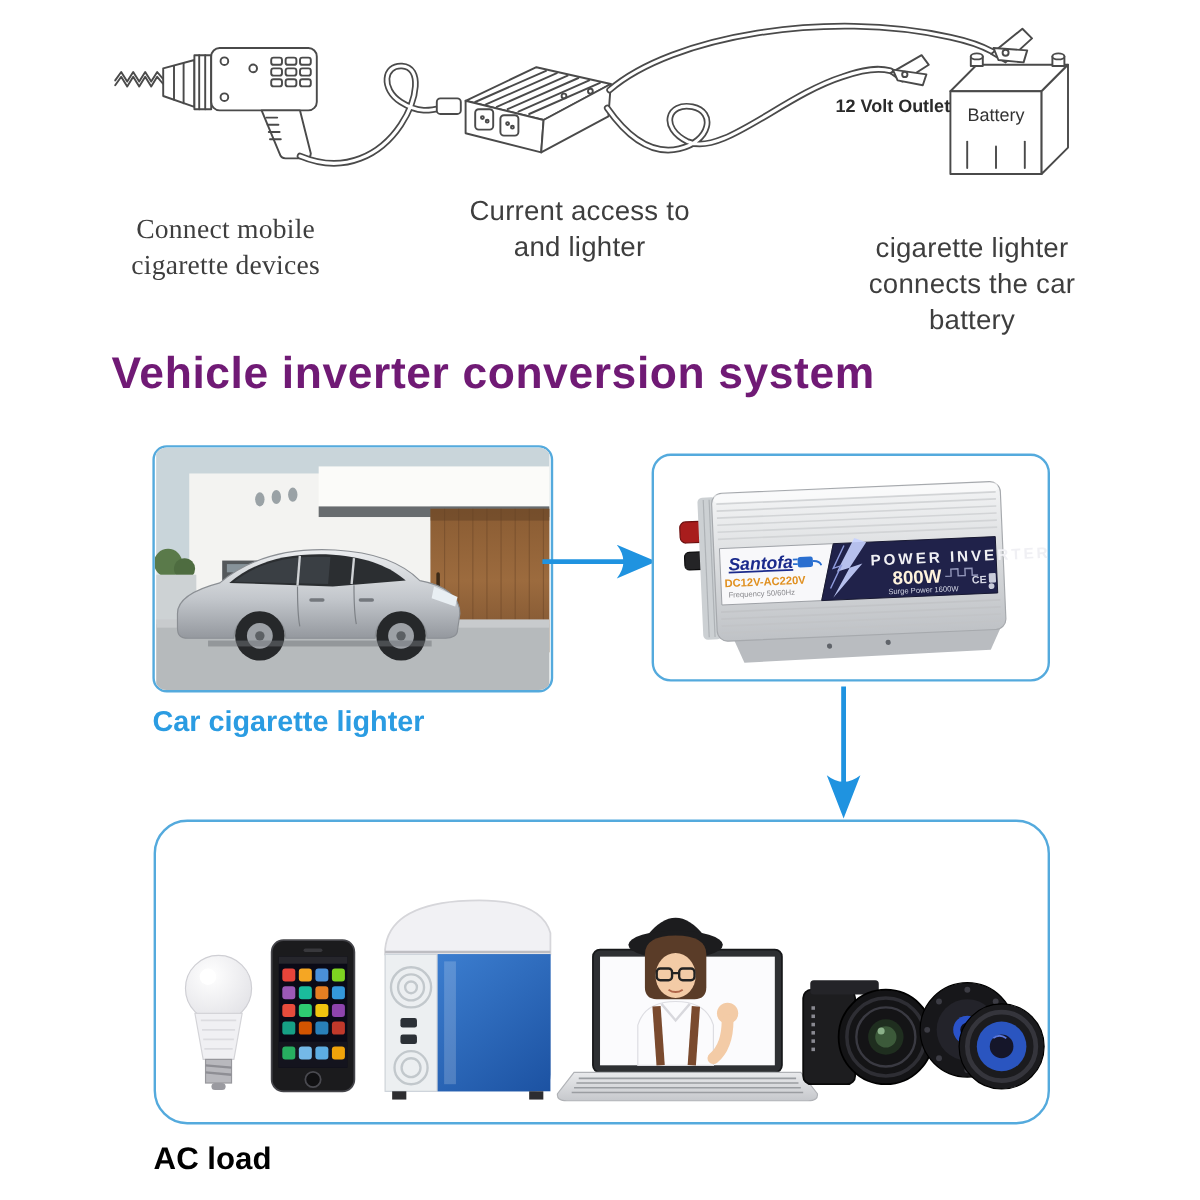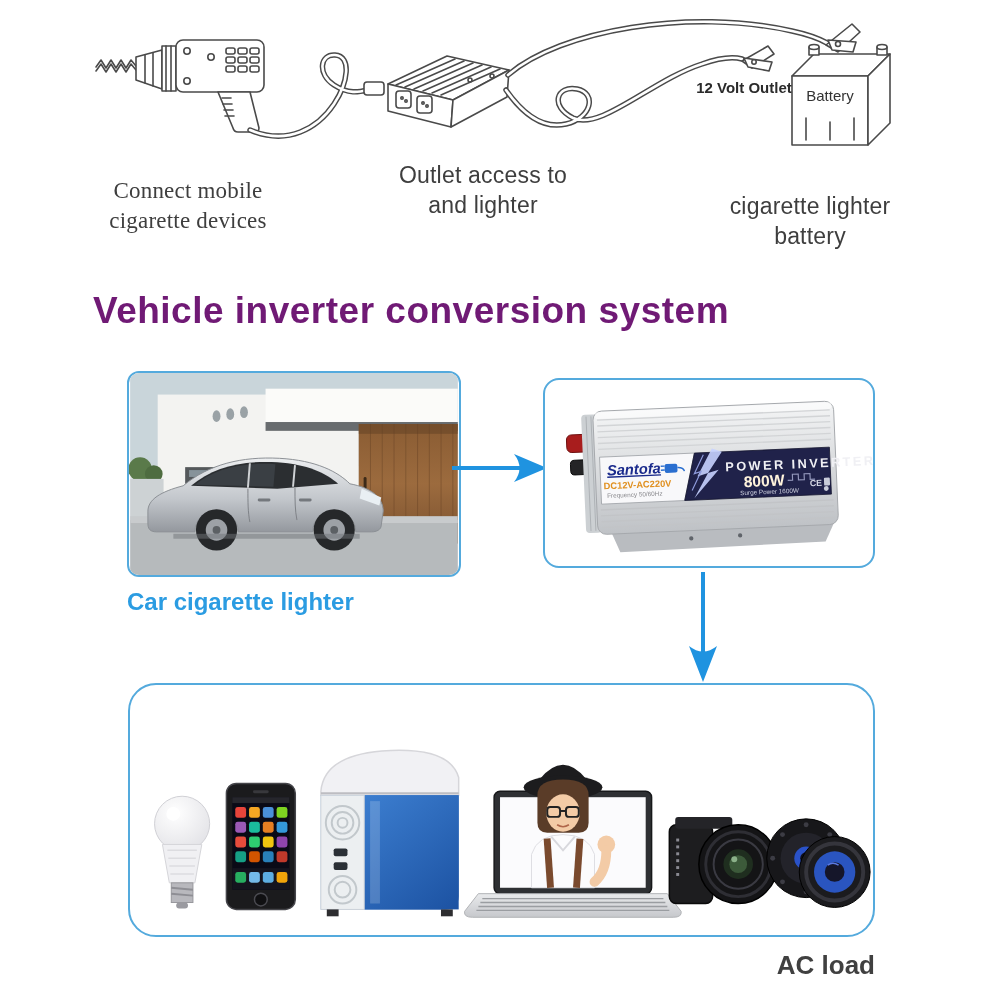--- a/index.html
+++ b/index.html
@@ -3,21 +3,21 @@
 <meta charset="utf-8">
 <style>
   html,body{margin:0;padding:0;background:#ffffff;}
   body{font-family:"Liberation Sans", sans-serif;}
   .canvas{position:relative;width:1000px;height:1000px;background:#ffffff;overflow:hidden;}
   .abs{position:absolute;}
   .step-caption{color:#3e3e3e;font-size:23px;line-height:30px;text-align:center;letter-spacing:.2px;}
   .page-heading{color:#701a75;font-size:37px;font-weight:bold;letter-spacing:.5px;white-space:nowrap;}
   .panel{border:2px solid #54aadd;background:#ffffff;box-sizing:border-box;overflow:hidden;}
   .panel-caption{color:#2b9ce2;font-size:24px;font-weight:bold;text-align:left;}
-  .load-caption{color:#404040;font-size:26px;font-weight:bold;text-align:right;}
+  .load-caption{color:#000000;font-size:26px;font-weight:bold;text-align:left;}
   svg{display:block;}
 </style>
 </head>
 <body>
 
 <div class="canvas">
 
   <svg class="abs" style="left:0;top:0;" width="1000" height="270" viewBox="0 0 1000 270">
     <g stroke="#4a4a4a" fill="none" stroke-width="1.6" stroke-linejoin="round" stroke-linecap="round">
 
@@ -117,25 +117,26 @@
 
     <text x="830" y="101" font-size="15" fill="#333333" text-anchor="middle" font-family="Liberation Sans, sans-serif">Battery</text>
     <text x="744" y="93" font-size="15" font-weight="bold" fill="#2b2b2b" text-anchor="middle" font-family="Liberation Sans, sans-serif">12 Volt Outlet</text>
   </svg>
 
   <div class="abs step-caption" style="left:78px;top:176px;width:220px;font-family:Liberation Serif, serif;">
     <div>Connect mobile</div>
     <div>cigarette devices</div>
   </div>
   <div class="abs step-caption" style="left:358px;top:160px;width:250px;">
-    <div>Outlet access to</div>
+    <div>Current access to</div>
     <div>and lighter</div>
   </div>
   <div class="abs step-caption" style="left:692px;top:160px;width:236px;margin-top:31px;">
     <div>cigarette lighter</div>
+    <div>connects the car</div>
     <div>battery</div>
   </div>
 
   <div class="abs page-heading" style="left:93px;top:290px;">Vehicle inverter conversion system</div>
 
   <div class="abs panel" style="left:127px;top:371px;width:334px;height:206px;border-radius:12px;">
     <svg width="330" height="202" viewBox="0 0 334 206">
       <defs>
         <linearGradient id="carBody" x1="0" y1="0" x2="0" y2="1">
           <stop offset="0" stop-color="#eceef0"></stop>

